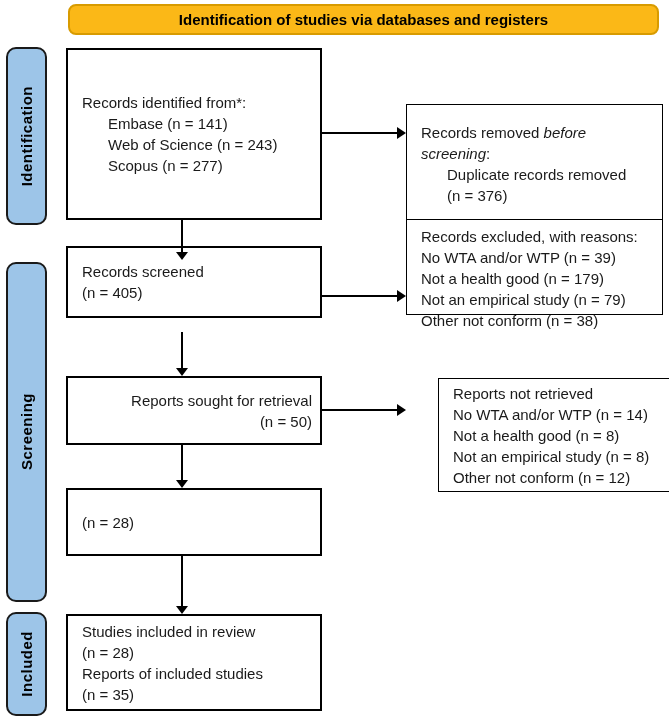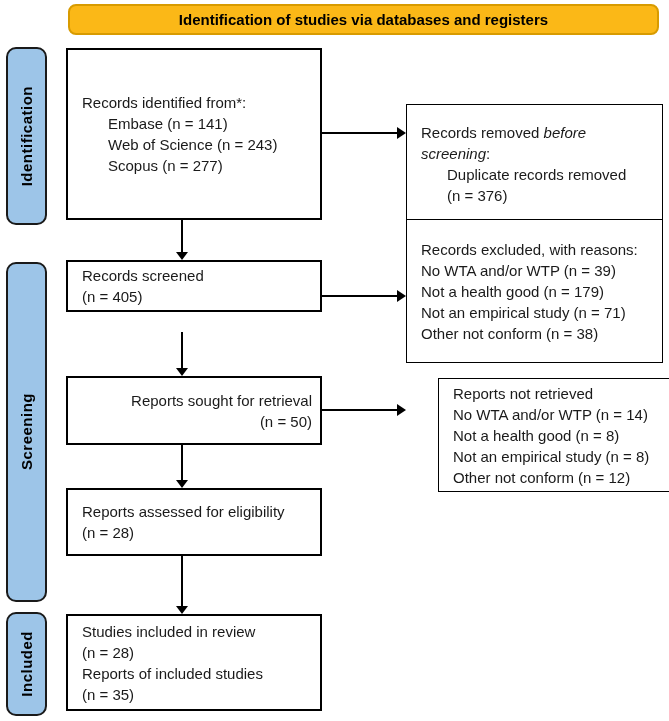--- a/index.html
+++ b/index.html
@@ -39,26 +39,26 @@
     position:absolute;background:#ffffff;border:2px solid #000;
     box-sizing:border-box;
     display:flex;flex-direction:column;justify-content:center;
     padding:6px 8px 6px 14px;
     font-size:15px;line-height:21px;
   }
   .fbox .indent{padding-left:26px;}
   .col-main{left:66px;width:256px;}
   .col-right{left:406px;width:257px;border-width:1.5px;}
   #box-records-identified{top:48px;height:172px;}
-  #box-records-screened{top:260px;height:52px;}
+  #box-records-screened{top:246px;height:72px;}
   #box-reports-sought{top:376px;height:69px;align-items:flex-end;}
   #box-reports-assessed{top:488px;height:68px;}
   #box-studies-included{top:614px;height:97px;}
   #box-records-removed{top:88px;height:120px;margin-top:16px;}
-  #box-records-excluded{top:219px;height:144px;}
+  #box-records-excluded{top:219px;height:96px;justify-content:space-between;}
   #box-reports-not-retrieved{top:378px;height:114px;margin-left:32px;}
   
   .varrow{position:absolute;width:12px;}
   .varrow .line{position:absolute;left:5px;top:0;bottom:7px;width:2px;background:#000;}
   .varrow .head{position:absolute;left:0;bottom:0;width:0;height:0;
     border-left:6px solid transparent;border-right:6px solid transparent;
     border-top:8px solid #000;}
   .harrow{position:absolute;height:12px;}
   .harrow .line{position:absolute;top:5px;left:0;right:8px;height:2px;background:#000;}
   .harrow .head{position:absolute;right:0;top:0;width:0;height:0;
@@ -103,21 +103,20 @@
     <div>Records screened</div>
     <div>(n = 405)</div>
   </div>
 
   <div class="fbox col-main" id="box-reports-sought">
     <div>Reports sought for retrieval</div>
     <div>(n = 50)</div>
   </div>
 
   <div class="fbox col-main" id="box-reports-assessed">
-    <div>Reports assessed for eligibility</div>
     <div>(n = 28)</div>
   </div>
 
   <div class="fbox col-main" id="box-studies-included">
     <div>Studies included in review</div>
     <div>(n = 28)</div>
     <div>Reports of included studies</div>
     <div>(n = 35)</div>
   </div>
 
@@ -125,21 +124,21 @@
     <div><span>Records removed </span><i>before</i></div>
     <div><i>screening</i><span>:</span></div>
     <div class="indent">Duplicate records removed</div>
     <div class="indent">(n = 376)</div>
   </div>
 
   <div class="fbox col-right" id="box-records-excluded">
     <div>Records excluded, with reasons:</div>
     <div>No WTA and/or WTP (n = 39)</div>
     <div>Not a health good (n = 179)</div>
-    <div>Not an empirical study (n = 71)</div>
+    <div>Not an empirical study (n = 79)</div>
     <div>Other not conform (n = 38)</div>
   </div>
 
   <div class="fbox col-right" id="box-reports-not-retrieved">
     <div>Reports not retrieved</div>
     <div>No WTA and/or WTP (n = 14)</div>
     <div>Not a health good (n = 8)</div>
     <div>Not an empirical study (n = 8)</div>
     <div>Other not conform (n = 12)</div>
   </div>

